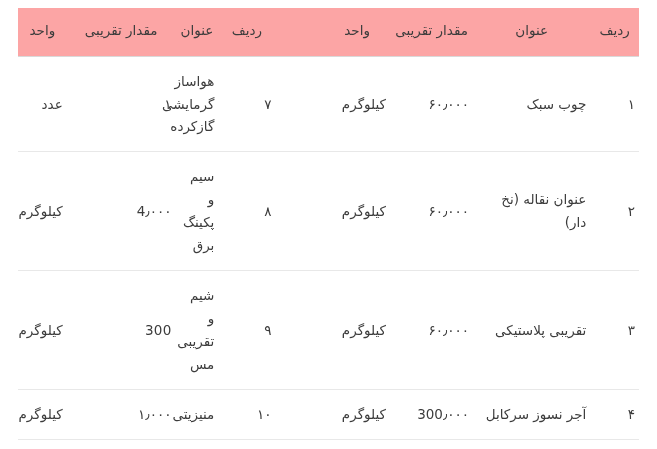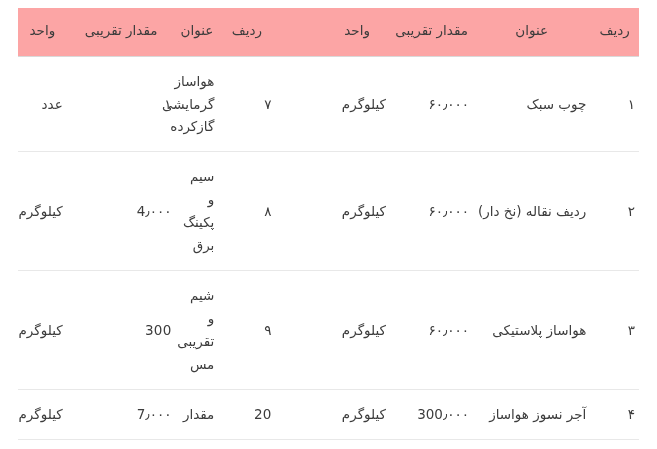--- a/index.html
+++ b/index.html
@@ -100,49 +100,49 @@
         <td class="num">۶۰٫۰۰۰</td>
         <td>کیلوگرم</td>
         <td class="empty-cell"></td>
         <td class="num">۷</td>
         <td>هواساز گرمایشی گازکرده</td>
         <td class="num">۱</td>
         <td>عدد</td>
       </tr>
       <tr>
         <td class="num">۲</td>
-        <td>ردیف نقاله (نخ دار)</td>
+        <td>عنوان نقاله (نخ دار)</td>
         <td class="num">۶۰٫۰۰۰</td>
         <td>کیلوگرم</td>
         <td class="empty-cell"></td>
         <td class="num">۸</td>
         <td>سیم و پکینگ برق</td>
         <td class="num">4٫۰۰۰</td>
         <td>کیلوگرم</td>
       </tr>
       <tr>
         <td class="num">۳</td>
-        <td>هواساز پلاستیکی</td>
+        <td>تقریبی پلاستیکی</td>
         <td class="num">۶۰٫۰۰۰</td>
         <td>کیلوگرم</td>
         <td class="empty-cell"></td>
         <td class="num">۹</td>
         <td>شیم و تقریبی مس</td>
         <td class="num">300</td>
         <td>کیلوگرم</td>
       </tr>
       <tr>
         <td class="num">۴</td>
-        <td>آجر نسوز هواساز</td>
+        <td>آجر نسوز سرکابل</td>
         <td class="num">300٫۰۰۰</td>
         <td>کیلوگرم</td>
         <td class="empty-cell"></td>
-        <td class="num">20</td>
-        <td>مقدار</td>
-        <td class="num">7٫۰۰۰</td>
+        <td class="num">۱۰</td>
+        <td>منیزیتی</td>
+        <td class="num">۱٫۰۰۰</td>
         <td>کیلوگرم</td>
       </tr>
       <tr class="sparse-row">
         <td class="num">۵</td>
         <td>جامبو بگ</td>
         <td class="num">۳۰٫۰۰۰</td>
         <td>کیلوگرم</td>
         <td class="empty-cell"></td>
         <td class="empty-cell num"></td>
         <td class="empty-cell"></td>

